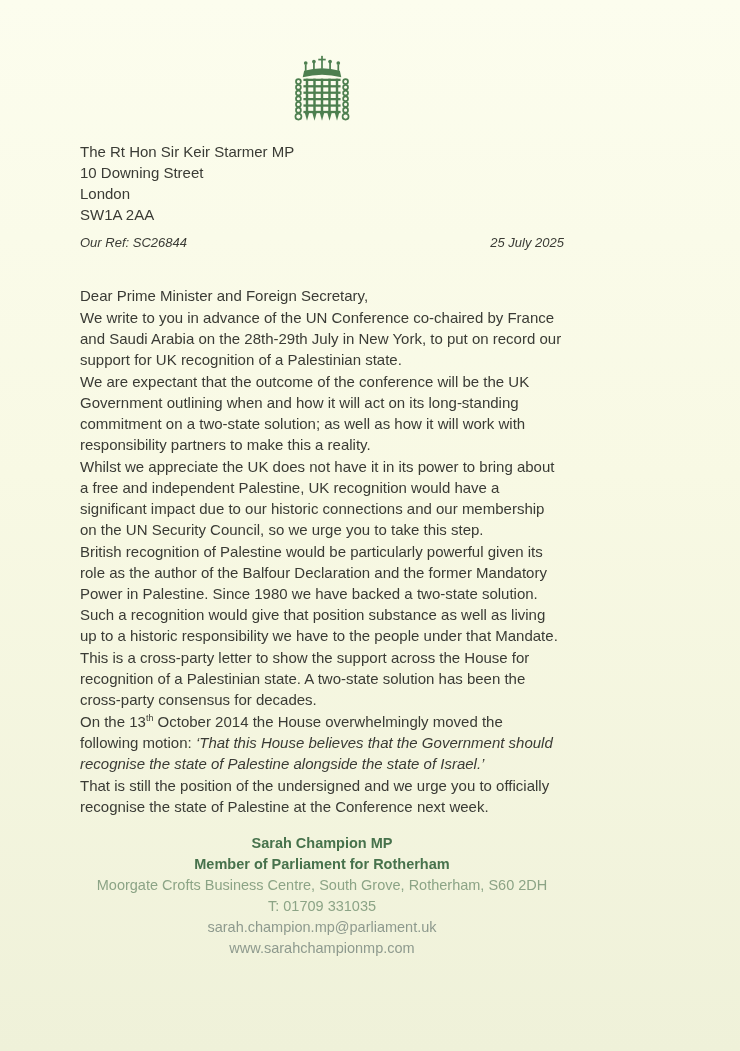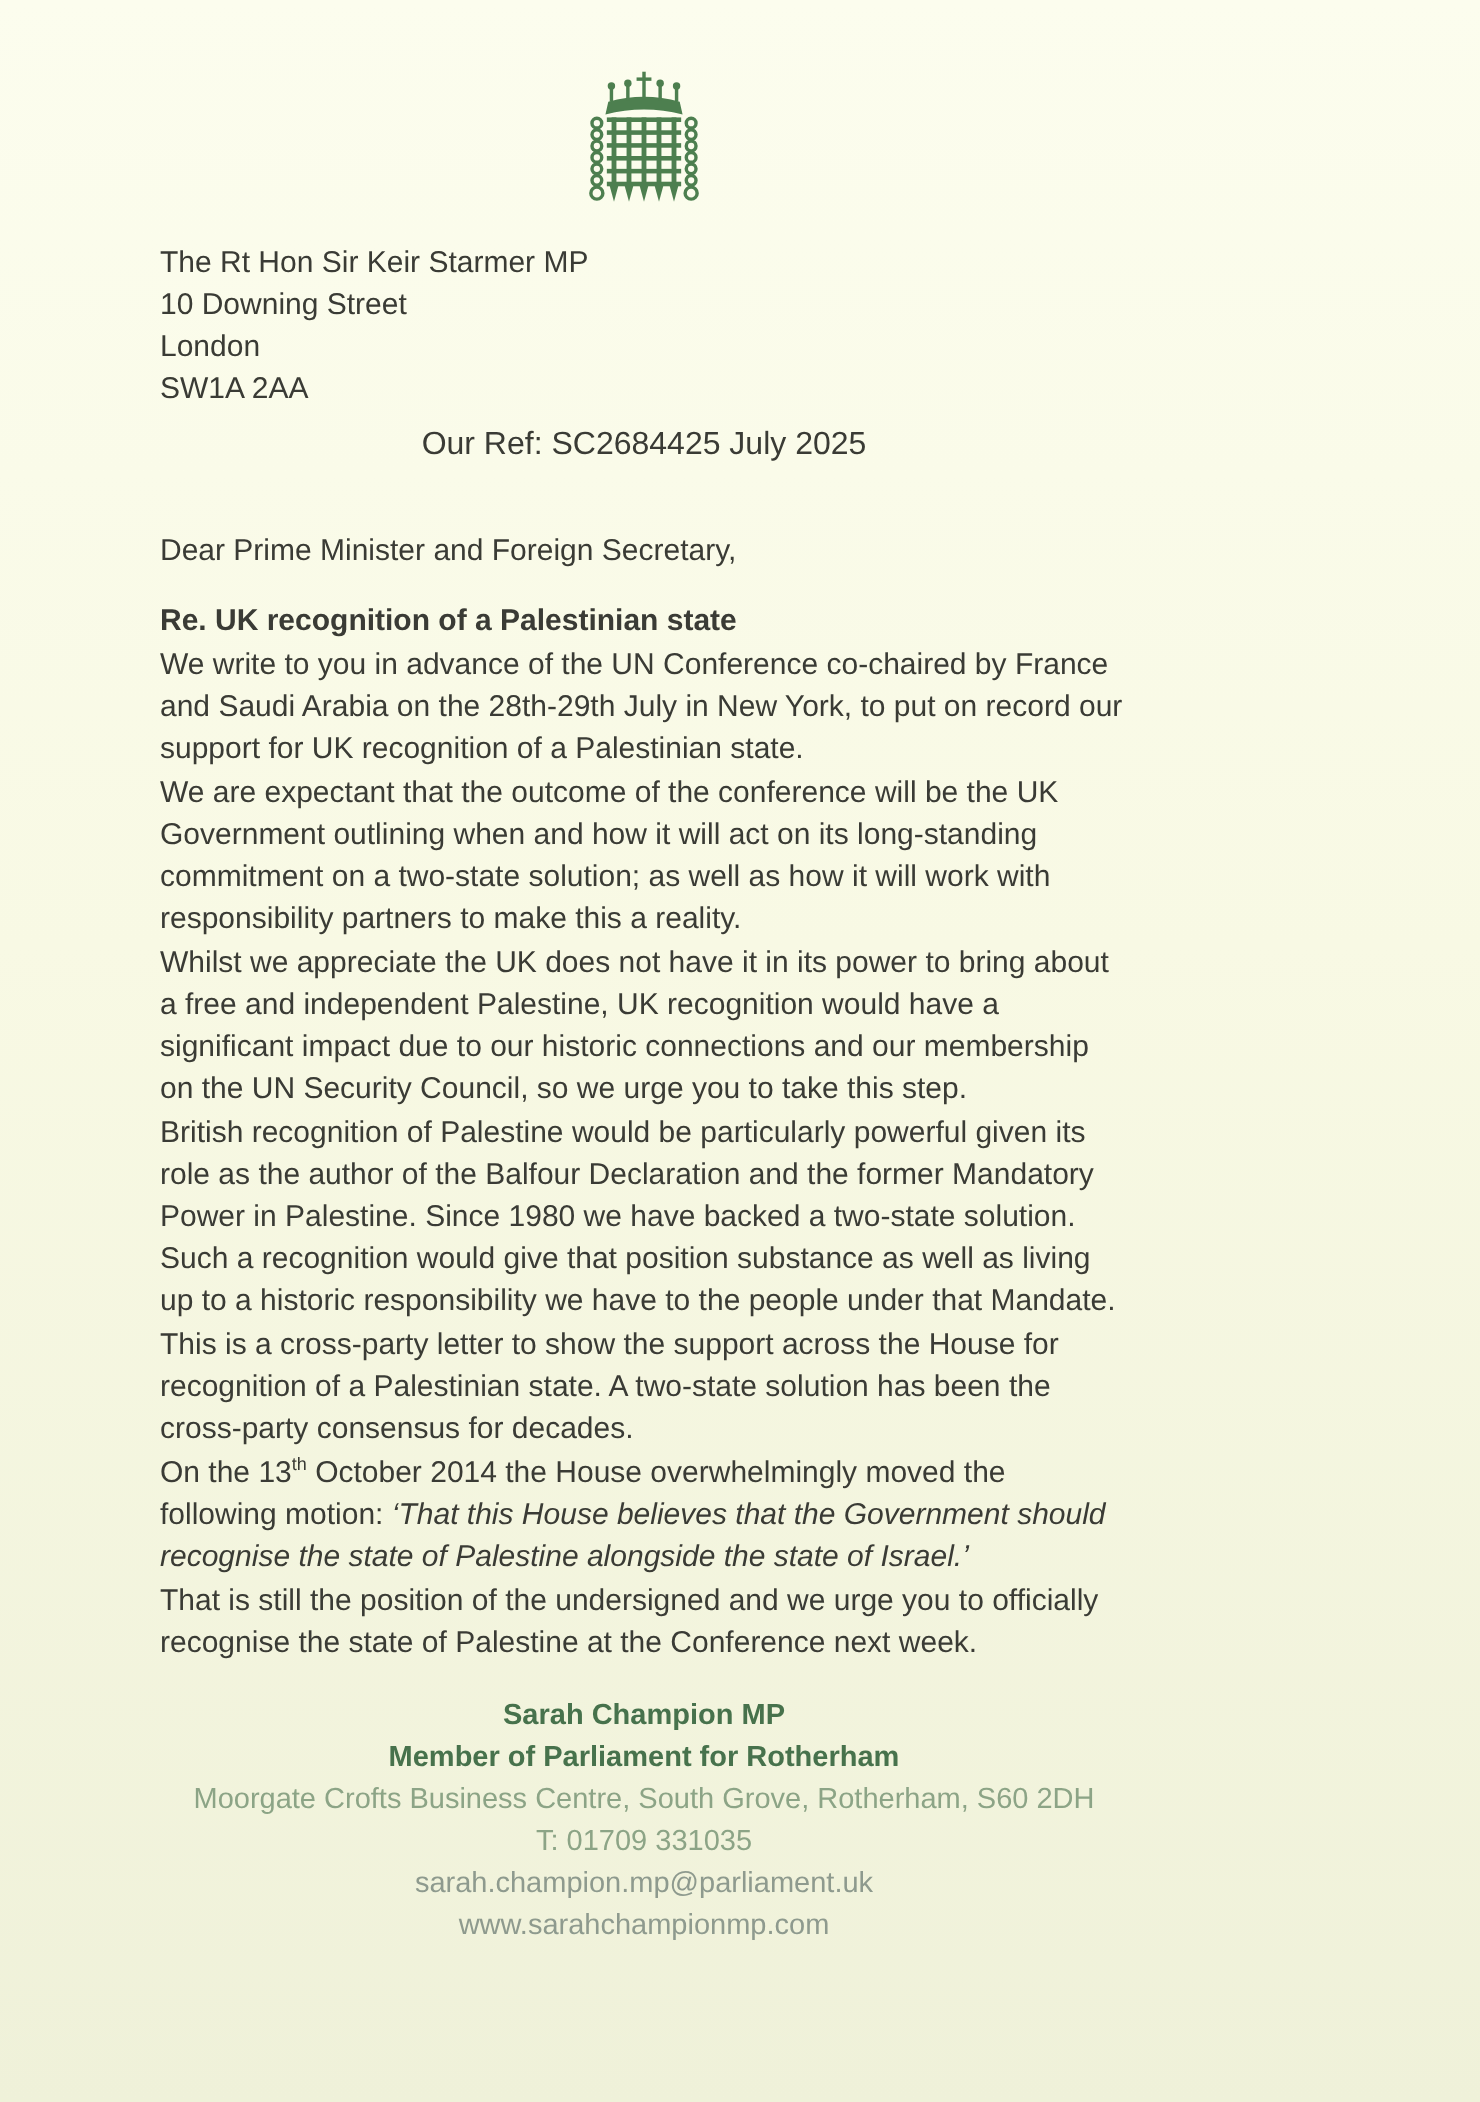--- a/index.html
+++ b/index.html
@@ -8,37 +8,38 @@
     width: 740px;
     height: 1051px;
     font-family: "Liberation Sans", sans-serif;
     background: linear-gradient(180deg, var(--paper-top, #fcfdee) 0%, var(--paper-mid, #f8f9e4) 45%, var(--paper-bottom, #eff1d9) 100%);
     color: var(--body-text, #3a3b35);
     overflow: hidden;
   }
   .page {
     width: 644px;
     height: 1051px;
-    padding: 33px 80px 0 80px;
+    padding: 53px 80px 0 80px;
   }
   .logo-wrap {
     text-align: center;
     height: 80px;
     margin-bottom: 8px;
   }
   .recipient {
     font-size: 15px;
     line-height: 21px;
   }
   .ref-row {
     display: flex;
-    justify-content: center;
-    font-size: 16px;
+    justify-content: space-between;
+    font-size: 13px;
     line-height: 21px;
     margin-top: 7px;
+    font-style: italic;
   }
   .salutation {
     font-size: 15px;
     line-height: 21px;
     margin: 32px 0 0 0;
   }
   .subject {
     font-size: 15px;
     line-height: 21px;
     font-weight: 700;
@@ -140,21 +141,20 @@
     <div>SW1A 2AA</div>
   </div>
 
   <div class="ref-row">
     <span>Our Ref: SC26844</span>
     <span>25 July 2025</span>
   </div>
 
   <p class="salutation">Dear Prime Minister and Foreign Secretary,</p>
 
-  <p class="subject">Re. UK recognition of a Palestinian state</p>
 
   <p class="body-para">We write to you in advance of the UN Conference co-chaired by France and Saudi Arabia on the 28th-29th July in New York, to put on record our support for UK recognition of a Palestinian state.</p>
   <p class="body-para">We are expectant that the outcome of the conference will be the UK Government outlining when and how it will act on its long-standing commitment on a two-state solution; as well as how it will work with responsibility partners to make this a reality.</p>
   <p class="body-para">Whilst we appreciate the UK does not have it in its power to bring about a free and independent Palestine, UK recognition would have a significant impact due to our historic connections and our membership on the UN Security Council, so we urge you to take this step.</p>
   <p class="body-para">British recognition of Palestine would be particularly powerful given its role as the author of the Balfour Declaration and the former Mandatory Power in Palestine. Since 1980 we have backed a two-state solution. Such a recognition would give that position substance as well as living up to a historic responsibility we have to the people under that Mandate.</p>
   <p class="body-para">This is a cross-party letter to show the support across the House for recognition of a Palestinian state. A two-state solution has been the cross-party consensus for decades.</p>
 
   <p class="body-para"><span>On the 13</span><sup>th</sup><span> October 2014 the House overwhelmingly moved the following motion: </span><em>‘That this House believes that the Government should recognise the state of Palestine alongside the state of Israel.’</em></p>
 
   <p class="body-para">That is still the position of the undersigned and we urge you to officially recognise the state of Palestine at the Conference next week.</p>

